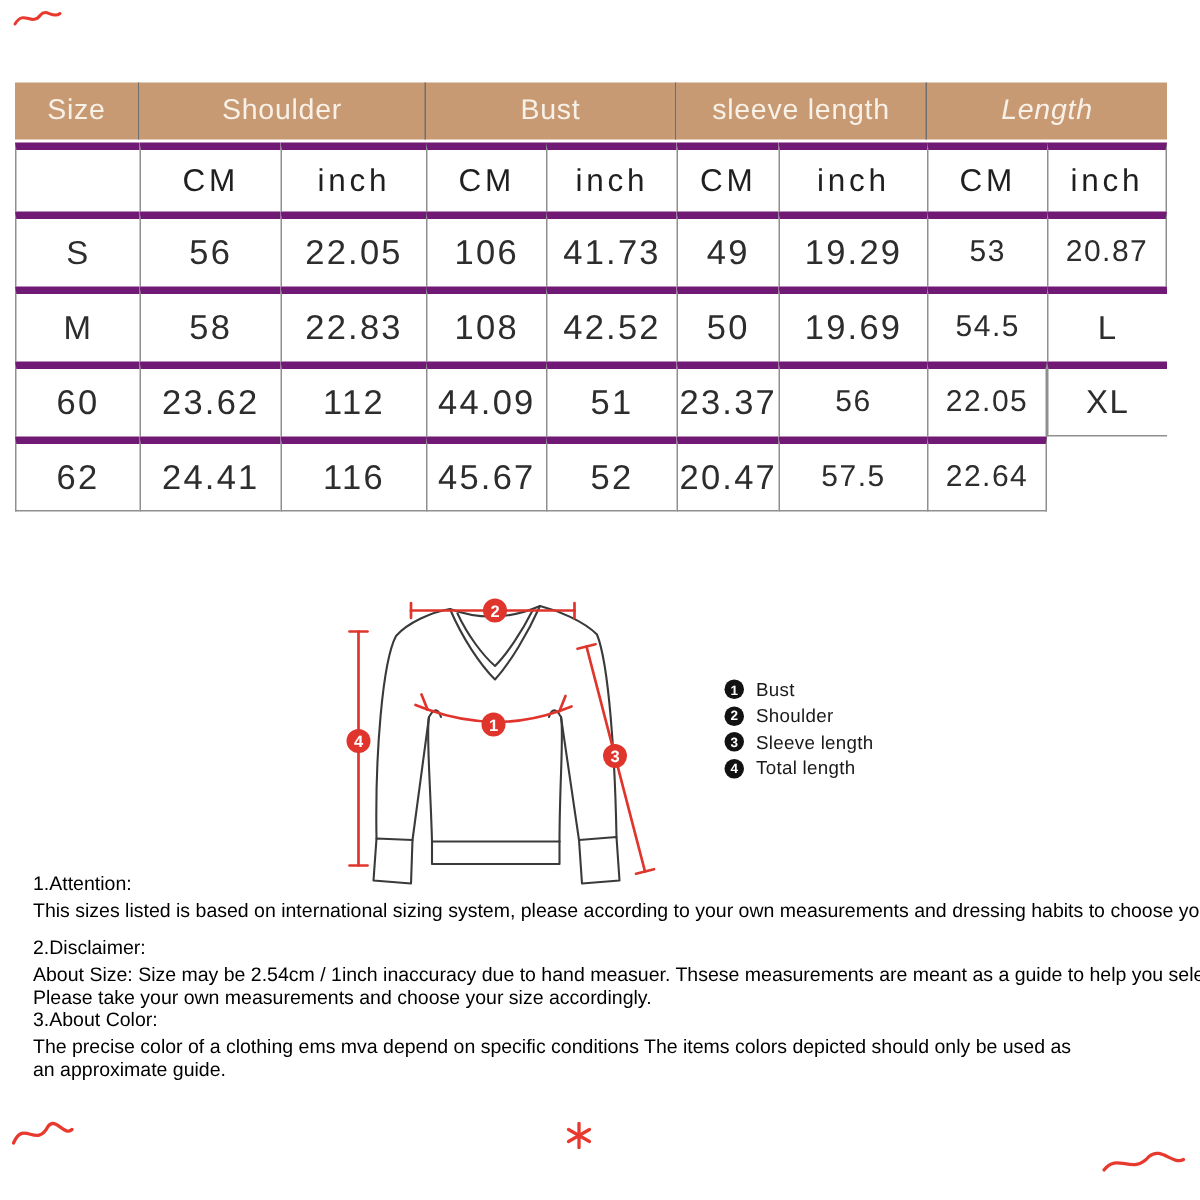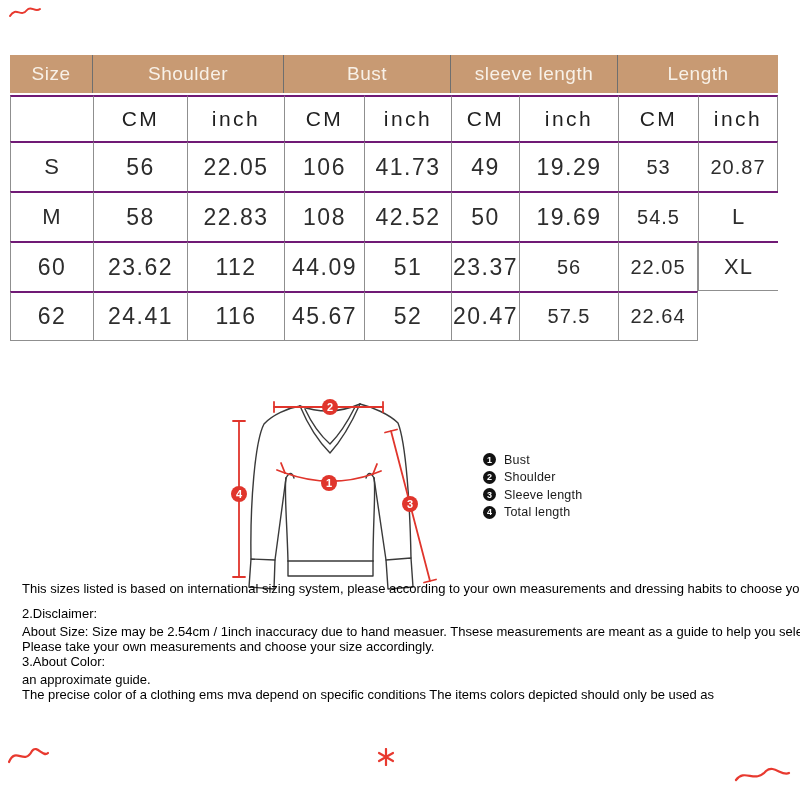--- a/index.html
+++ b/index.html
@@ -7,24 +7,24 @@
           font-family:"Liberation Sans","DejaVu Sans",sans-serif;}
 
   
   .size-table{position:absolute;left:10px;top:55px;width:768px;
     display:grid;
     grid-template-columns:83px 94px 97px 80px 87px 68px 99px 80px 80px;
     grid-template-rows:40px 46px 50px 50px 50px 50px;}
   .th{background:#c89a73;color:#f8f1e8;font-size:19px;letter-spacing:.5px;
       display:flex;align-items:center;justify-content:center;
       height:38px;border-right:1px solid #6f6f6f;}
-  .th.last{border-right:none;}
+  .th.last{border-right:none;font-style:italic;}
   .sp2{grid-column:span 2;}
   .td{display:flex;align-items:center;justify-content:center;
-      border-left:1px solid #8f8f8f;border-top:2px solid #701a75;
+      border-left:1px solid #8f8f8f;border-top:5px solid #701a75;
       color:#2d2d2d;font-size:23px;letter-spacing:1.5px;background:#fff;}
   .td.c9{border-right:1px solid #8f8f8f;}
   .td.rlast{border-bottom:1px solid #8f8f8f;text-align:right;}
   .td.sub{font-size:21px;letter-spacing:2.5px;color:#1f1f1f;}
   .td.sizecol{font-size:22px;letter-spacing:1px;}
   .td.small{font-size:20px;letter-spacing:1px;}
 
   
   .diagram{position:absolute;left:208px;top:393px;width:262px;height:202px;}
 
@@ -189,27 +189,28 @@
       <span class="legend-dot">3</span>
       <span class="legend-label">Sleeve length</span>
     </div>
     <div class="legend-item">
       <span class="legend-dot">4</span>
       <span class="legend-label">Total length</span>
     </div>
   </div>
 
   <div class="notes">
+    <div class="nt">1.Attention:</div>
     <div class="nb1">This sizes listed is based on international sizing system, please according to your own measurements and dressing habits to choose your suitable size.</div>
     <div class="nt">2.Disclaimer:</div>
     <div class="nb2">About Size: Size may be 2.54cm / 1inch inaccuracy due to hand measuer. Thsese measurements are meant as a guide to help you select the correct size</div>
     <div class="nb2">Please take your own measurements and choose your size accordingly.</div>
     <div class="nt gap">3.About Color:</div>
+    <div class="nb2">The precise color of a clothing ems mva depend on specific conditions The items colors depicted should only be used as</div>
     <div class="nb2">an approximate guide.</div>
-    <div class="nb2">The precise color of a clothing ems mva depend on specific conditions The items colors depicted should only be used as</div>
   </div>
 
   <svg class="mark" style="left:8px;top:4px;" width="34" height="18" viewBox="0 0 34 18">
     <path d="M2,12 C8,2 13,14 19,6 C23,1 27,9 32,5" stroke="#e8392f" stroke-width="2" fill="none" stroke-linecap="round"></path>
   </svg>
   <svg class="mark" style="left:6px;top:742px;" width="44" height="28" viewBox="0 0 44 28">
     <path d="M3,20 C10,4 18,24 26,9 C31,2 37,16 42,11" stroke="#e8392f" stroke-width="2.2" fill="none" stroke-linecap="round"></path>
   </svg>
   <svg class="mark" style="left:734px;top:764px;" width="58" height="26" viewBox="0 0 58 26">
     <path d="M2,16 C11,4 21,20 32,7 C40,0 48,13 55,9" stroke="#e8392f" stroke-width="2.2" fill="none" stroke-linecap="round"></path>

